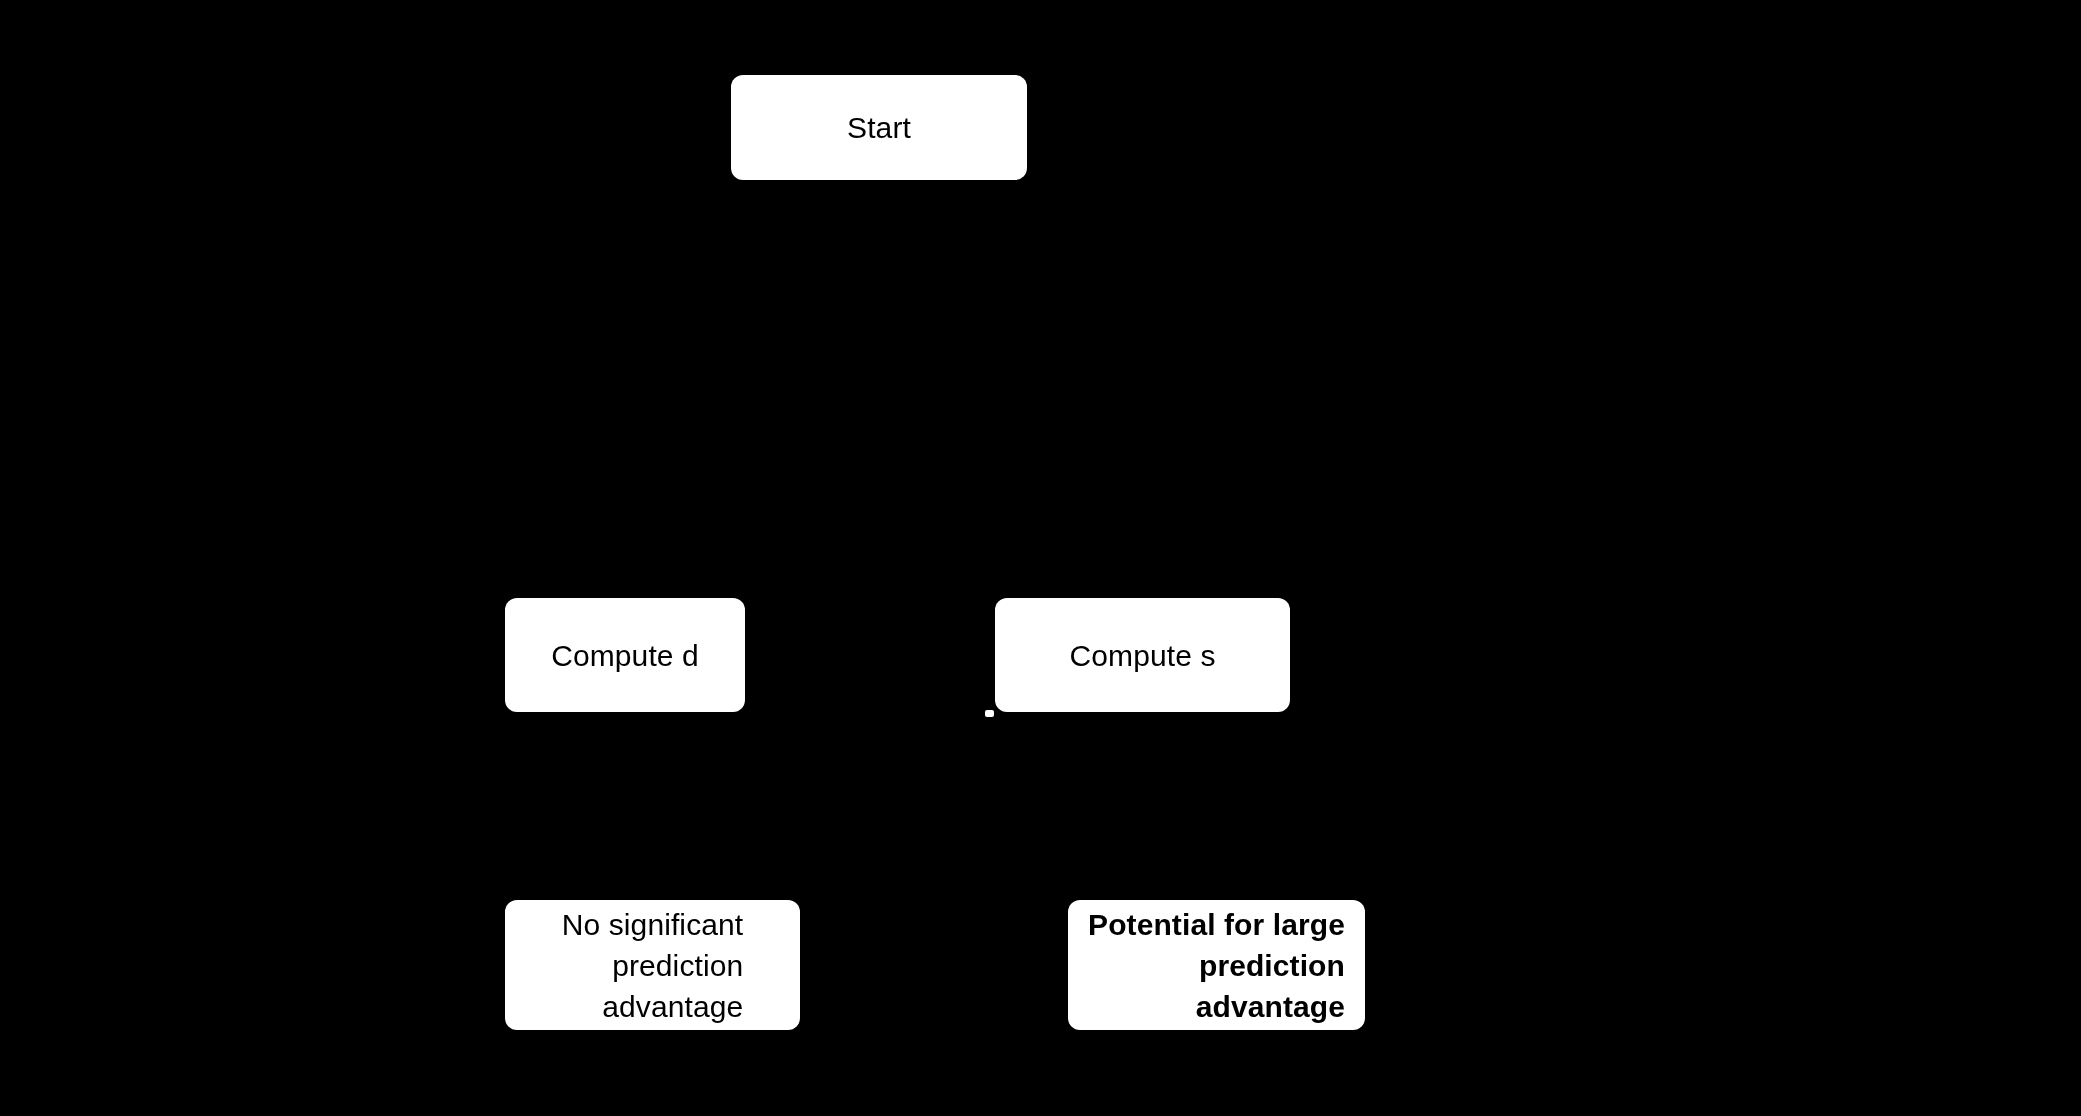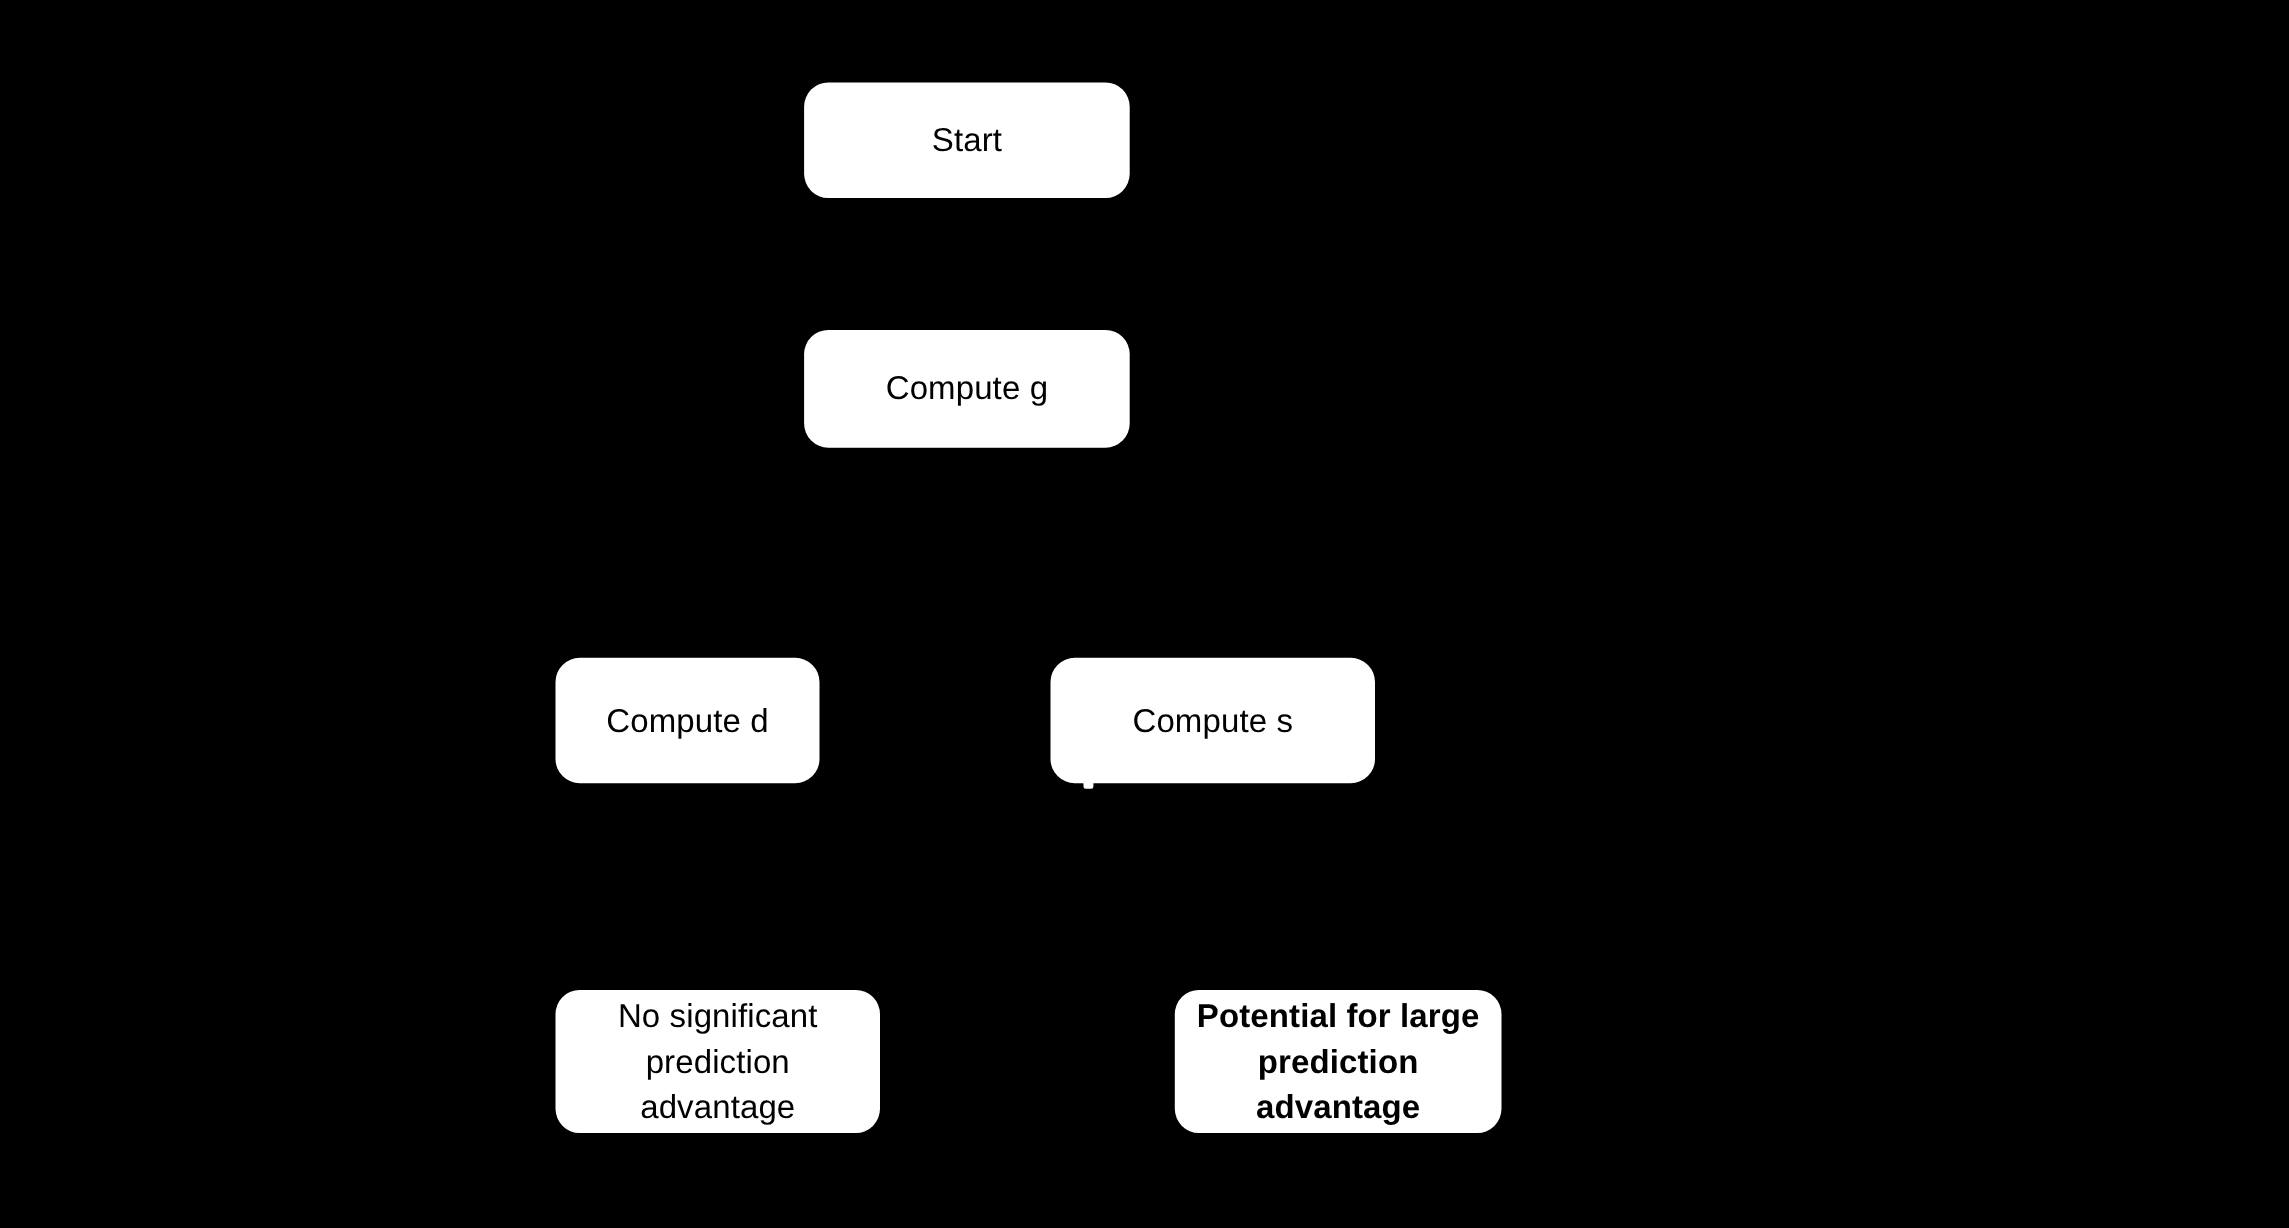--- a/index.html
+++ b/index.html
@@ -14,25 +14,25 @@
     height: 1116px;
     background: #000000;
     overflow: hidden;
     font-family: "Liberation Sans", sans-serif;
   }
   .node {
     position: absolute;
     box-sizing: border-box;
     background: #ffffff;
     color: #000000;
-    border-radius: 22px;
+    border-radius: 12px;
     display: flex;
     align-items: center;
     justify-content: center;
-    text-align: center;
+    text-align: right;
     font-family: "Liberation Sans", sans-serif;
     font-size: 30px;
     line-height: 41px;
     font-weight: 400;
     letter-spacing: 0.1px;
     white-space: pre-line;
     padding: 0 14px;
   }
   .node-multiline {
     font-size: 30px;
@@ -79,29 +79,26 @@
   <div class="edge" style="left:1100px; top:772px; width:116px; height:3px;"></div>
   <div class="edge" style="left:1213px; top:772px; width:3px; height:115px;"></div>
   <div class="edge-arrow" style="left:1205px; top:887px;"></div>
 
   <div class="edge-stub" style="left:985px; top:710px; width:9px; height:7px; border-radius:2px;"></div>
 
   <div class="node" style="left:731px; top:75px; width:296px; height:105px;">
     <span>Start</span>
   </div>
 
-  <div class="node" style="left:731px; top:300px; width:296px; height:107px;">
-    <span>Compute g</span>
-  </div>
 
   <div class="node" style="left:505px; top:598px; width:240px; height:114px;">
     <span>Compute d</span>
   </div>
 
-  <div class="node" style="left:955px; top:598px; width:295px; height:114px;">
+  <div class="node" style="left:995px; top:598px; width:295px; height:114px;">
     <span>Compute s</span>
   </div>
 
   <div class="node node-multiline" style="left:505px; top:900px; width:295px; height:130px;">
     <span>No significant
 prediction
 advantage</span>
   </div>
 
   <div class="node node-multiline" style="left:1068px; top:900px; width:297px; height:130px;font-weight:bold;">

